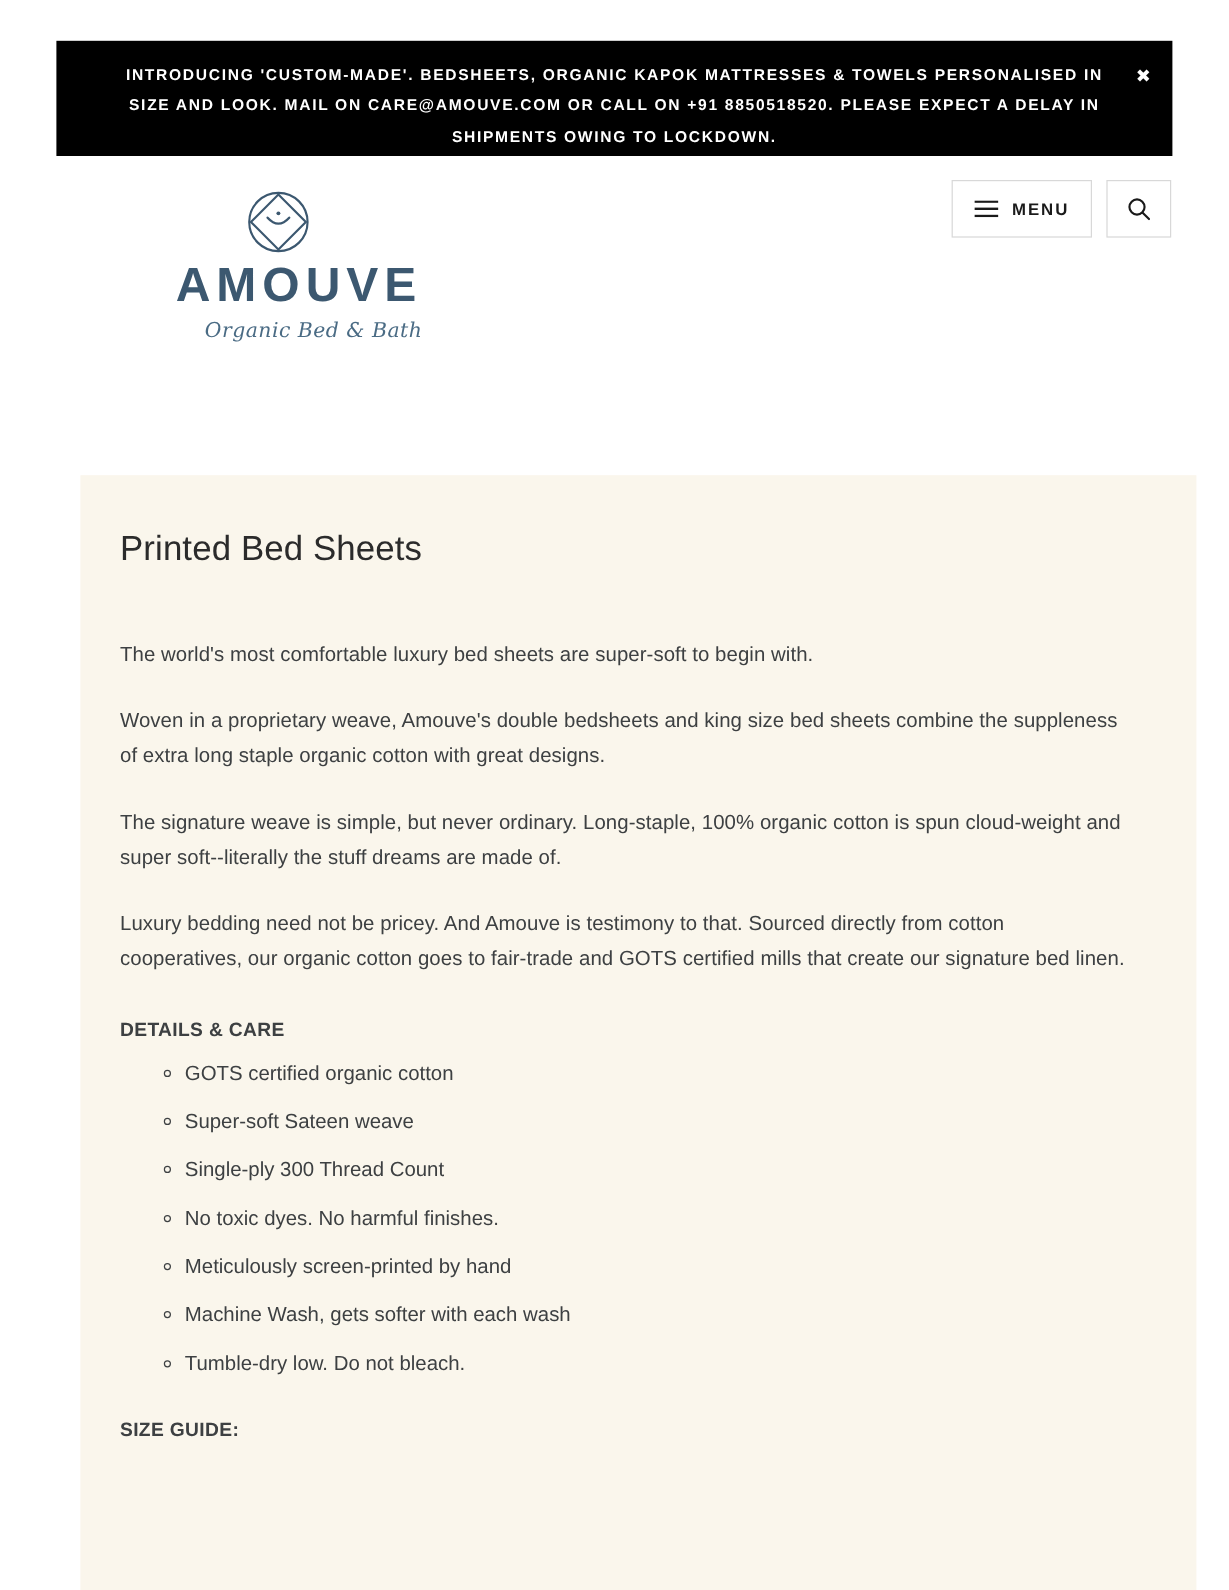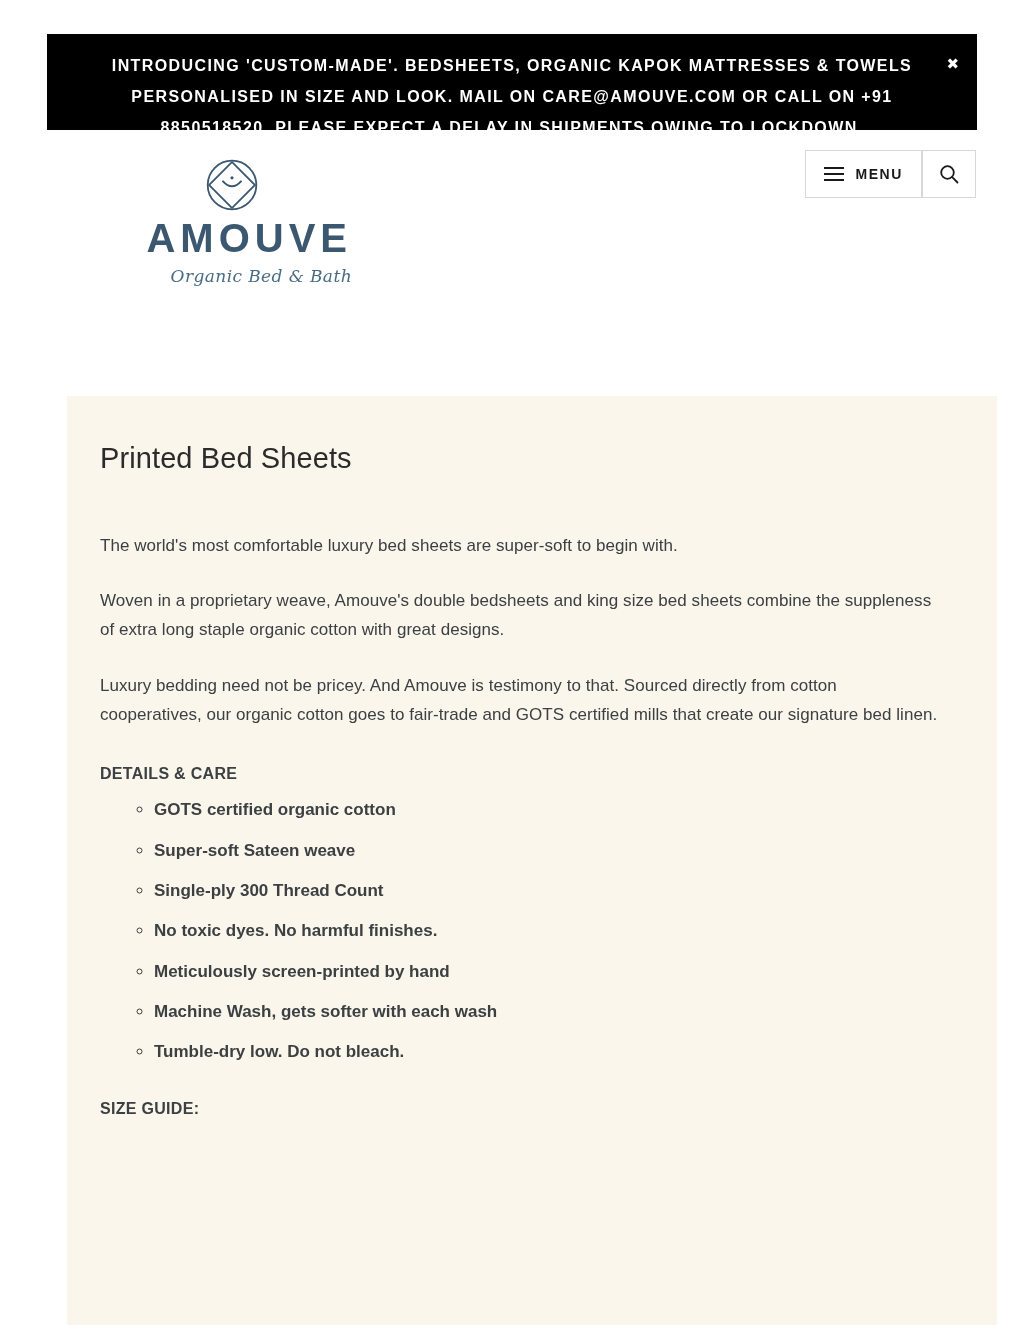--- a/index.html
+++ b/index.html
@@ -22,21 +22,21 @@
     position: absolute;
     left: 47px;
     top: 34px;
     width: 930px;
     background: #000000;
     color: #ffffff;
     padding: 16px 40px 18px 40px;
     text-align: center;
   }
   .announcement-text {
-    font-size: 16px;
+    font-size: 13px;
     font-weight: bold;
     letter-spacing: 1.4px;
     line-height: 1.95;
     text-transform: uppercase;
     display: block;
   }
   .announcement-close {
     position: absolute;
     right: 14px;
     top: 18px;
@@ -89,21 +89,21 @@
     margin-top: 8px;
     letter-spacing: 0.4px;
   }
 
   .header-actions {
     position: absolute;
     right: 48px;
     top: 20px;
     display: flex;
     align-items: stretch;
-    gap: 0;
+    gap: 12px;
     border-radius: 11px;
   }
   .hbtn {
     border: 1px solid #d8d8d8;
     background: #ffffff;
     height: 48px;
     display: flex;
     align-items: center;
     gap: 11px;
     padding: 0 18px;
@@ -155,21 +155,20 @@
   ul.detail-list {
     margin: 0 0 0 0;
     padding-left: 54px;
     list-style-type: circle;
   }
   ul.detail-list li {
     font-size: 17px;
     line-height: 1.55;
     color: #3d4042;
     margin-bottom: 14px;
-    font-weight: bold;
   }
   h3.size-guide {
     font-size: 16px;
     font-weight: bold;
     color: #3d4042;
     margin: 34px 0 0 0;
     letter-spacing: 0.3px;
   }
 </style>
 </head>
@@ -217,20 +216,21 @@
     </div>
   </div>
 
   <div class="content">
     <div class="content-inner">
 
       <h1 class="page-title">Printed Bed Sheets</h1>
 
       <p class="body-text">The world's most comfortable luxury bed sheets are super-soft to begin with.</p>
       <p class="body-text">Woven in a proprietary weave, Amouve's double bedsheets and king size bed sheets combine the suppleness of extra long staple organic cotton with great designs.</p>
+      <p class="body-text">The signature weave is simple, but never ordinary. Long-staple, 100% organic cotton is spun cloud-weight and super soft--literally the stuff dreams are made of.</p>
       <p class="body-text">Luxury bedding need not be pricey. And Amouve is testimony to that. Sourced directly from cotton cooperatives, our organic cotton goes to fair-trade and GOTS certified mills that create our signature bed linen.</p>
 
       <h3 class="section-head">DETAILS &amp; CARE</h3>
 
       <ul class="detail-list">
         <li>GOTS certified organic cotton</li>
         <li>Super-soft Sateen weave</li>
         <li>Single-ply 300 Thread Count</li>
         <li>No toxic dyes. No harmful finishes.</li>
         <li>Meticulously screen-printed by hand</li>

